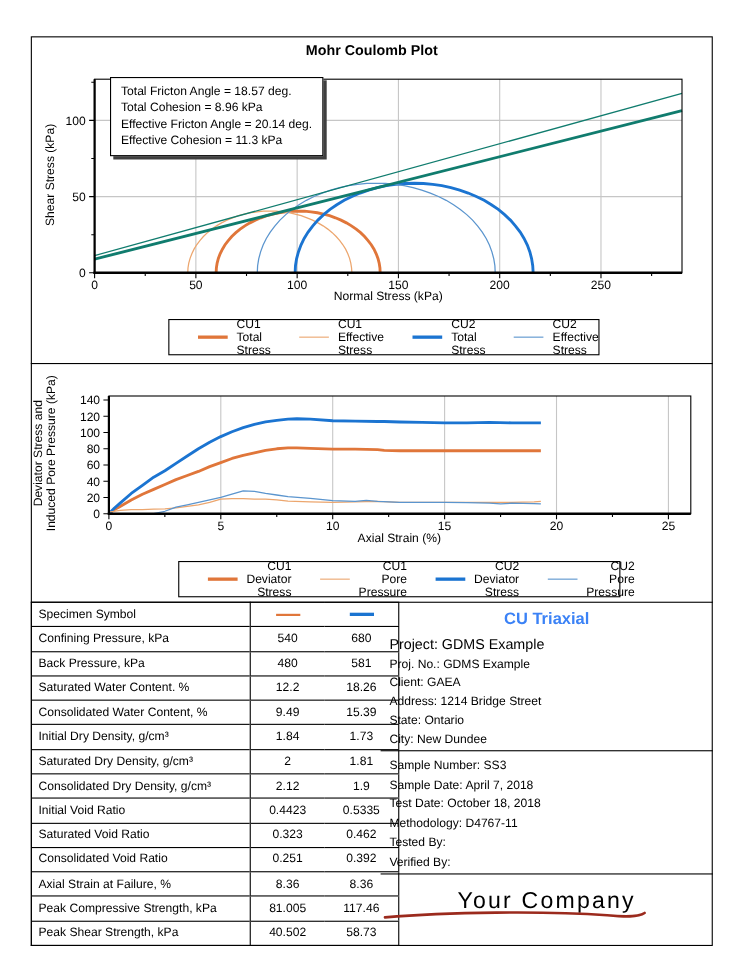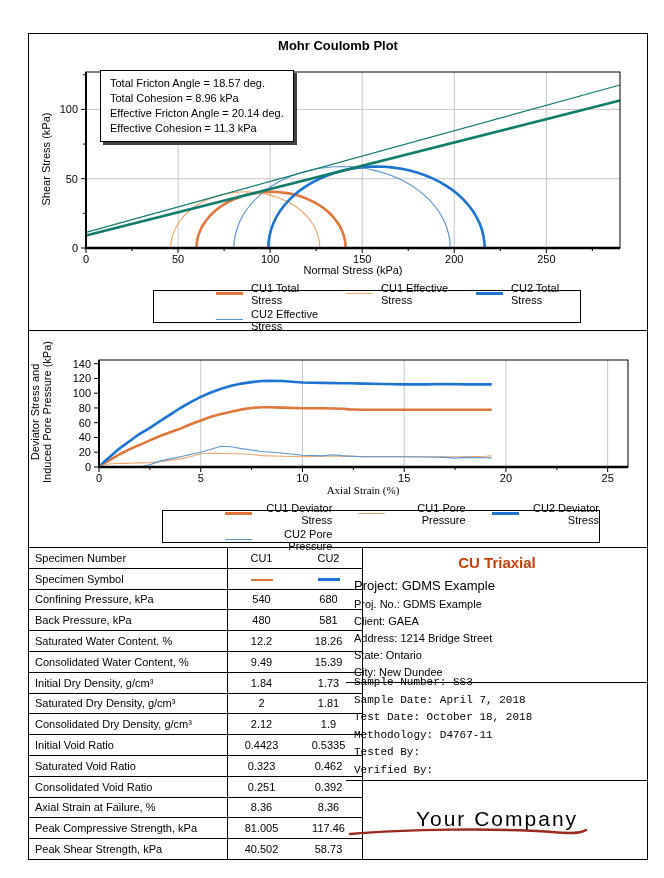--- a/index.html
+++ b/index.html
@@ -11,33 +11,33 @@
   .chart-title { position:absolute; left:28px; width:620px; text-align:center;
                  font-weight:bold; font-size:13px; color:#000000; }
   svg { position:absolute; }
   svg text { font-family:"Liberation Sans", sans-serif; font-size:11px; fill:#000; }
   .axis-label { position:absolute; font-size:11px; text-align:center; white-space:nowrap; }
   .rot { transform:rotate(-90deg); }
   .annot { position:absolute; left:100px; top:70px; background:#fff; border:1px solid #000;
            box-shadow:3px 3px 0 #3f3f3f; padding:5px 9px; font-size:11px; line-height:15px;
            white-space:nowrap; z-index:5; }
   .legend { position:absolute; border:1px solid #000; background:#fff; display:grid;
-            grid-template-columns:1fr 1fr 1fr; align-content:center; row-gap:2px;padding-left:36px; }
+            grid-template-columns:1fr 1fr 1fr 1fr; align-content:center; row-gap:2px; }
   .leg-item { display:flex; align-items:center; gap:8px; padding-left:26px;
               font-size:11px; line-height:12px; }
   .sw { display:inline-block; width:27px; flex:0 0 27px; }
   table.spec { position:absolute; left:28px; top:547px; width:318px; height:313px;
                border-collapse:collapse; font-size:11px; border:1px solid #000;
                table-layout:fixed; }
   table.spec td { border-top:1px solid #000; padding:0 6px; height:17px; }
   table.spec td.lbl { border-right:1px solid #000; width:186px; text-align:left; }
   table.spec td.val { width:63px; text-align:center; padding:0 2px; }
   .panel { position:absolute; left:346px; width:302px; box-sizing:border-box; }
   .panel-b { border-bottom:1px solid #000; }
-  .panel-title { text-align:center; font-size:15px; font-weight:bold; color:#c2410c;
+  .panel-title { text-align:center; font-size:15px; font-weight:bold; color:#3b82f6;
                  margin-top:7px; }
   .panel-project { font-size:13px; font-weight:normal; margin:7px 0 3px 8px; }
   .panel-line { font-size:11px; margin-left:8px; line-height:17px; }
   .panel-line2 { font-size:11px; margin-left:8px; line-height:17.5px; }
   .logo-text { text-align:center; font-size:21px; font-weight:normal; letter-spacing:2px;
                margin-top:12px; }
   .logo-underline { display:block; margin:-5px auto 0 auto; }
 </style>
 </head>
 <body>
@@ -166,21 +166,21 @@
       <text x="63" y="96.72413793103448" text-anchor="end">60</text>
       <text x="63" y="81.9655172413793" text-anchor="end">80</text>
       <text x="63" y="67.20689655172413" text-anchor="end">100</text>
       <text x="63" y="52.44827586206897" text-anchor="end">120</text>
       <text x="63" y="37.689655172413794" text-anchor="end">140</text>
     </svg>
   <div class="axis-label rot" style="left:-42px; top:398px; width:170px; height:28px;">
     <div>Deviator Stress and</div>
     <div>Induced Pore Pressure (kPa)</div>
   </div>
-  <div class="axis-label" style="left:263px; top:484px; width:200px;font-family:Liberation Serif, serif;">Axial Strain (%)</div>
+  <div class="axis-label" style="left:263px; top:484px; width:200px;">Axial Strain (%)</div>
 
   <div class="legend" style="left:162px; top:510px; width:400px; height:31px;text-align:right;">
     <div class="leg-item">
       <span class="sw" style="background: rgb(224, 118, 58); height: 3px;"></span>
       <span>CU1 Deviator Stress</span>
     </div>
     <div class="leg-item">
       <span class="sw" style="background: rgb(236, 166, 110); height: 1.5px;"></span>
       <span>CU1 Pore Pressure</span>
     </div>
@@ -189,25 +189,20 @@
       <span>CU2 Deviator Stress</span>
     </div>
     <div class="leg-item">
       <span class="sw" style="background: rgb(91, 149, 206); height: 1.5px;"></span>
       <span>CU2 Pore Pressure</span>
     </div>
   </div>
 
   <table class="spec">
     <tbody>
-        <tr>
-          <td class="lbl">Specimen Number</td>
-          <td class="val">CU1</td>
-          <td class="val">CU2</td>
-        </tr>
         <tr>
           <td class="lbl">Specimen Symbol</td>
           <td class="val"><span style="display: inline-block; width: 22px; vertical-align: middle; background: rgb(224, 118, 58); height: 2px;"></span></td>
           <td class="val"><span style="display: inline-block; width: 22px; vertical-align: middle; background: rgb(27, 116, 209); height: 3px;"></span></td>
         </tr>
         <tr>
           <td class="lbl">Confining Pressure, kPa</td>
           <td class="val">540</td>
           <td class="val">680</td>
         </tr>
@@ -276,21 +271,21 @@
 
   <div class="panel panel-b" style="top:547px; height:136px;">
     <div class="panel-title">CU Triaxial</div>
     <div class="panel-project">Project: GDMS Example</div>
     <div class="panel-line">Proj. No.: GDMS Example</div>
     <div class="panel-line">Client: GAEA</div>
     <div class="panel-line">Address: 1214 Bridge Street</div>
     <div class="panel-line">State: Ontario</div>
     <div class="panel-line">City: New Dundee</div>
   </div>
-  <div class="panel panel-b" style="top:669px; height:112px; padding-top:5px;font-family:Liberation Mono, monospace;">
+  <div class="panel panel-b" style="top:683px; height:112px; padding-top:5px;">
     <div class="panel-line2">Sample Number: SS3</div>
     <div class="panel-line2">Sample Date: April 7, 2018</div>
     <div class="panel-line2">Test Date: October 18, 2018</div>
     <div class="panel-line2">Methodology: D4767-11</div>
     <div class="panel-line2">Tested By:</div>
     <div class="panel-line2">Verified By:</div>
   </div>
   <div class="panel" style="top:795px; height:65px;">
     <div class="logo-text">Your Company</div>
     <svg class="logo-underline" width="244" height="12" viewBox="0 0 244 12">

